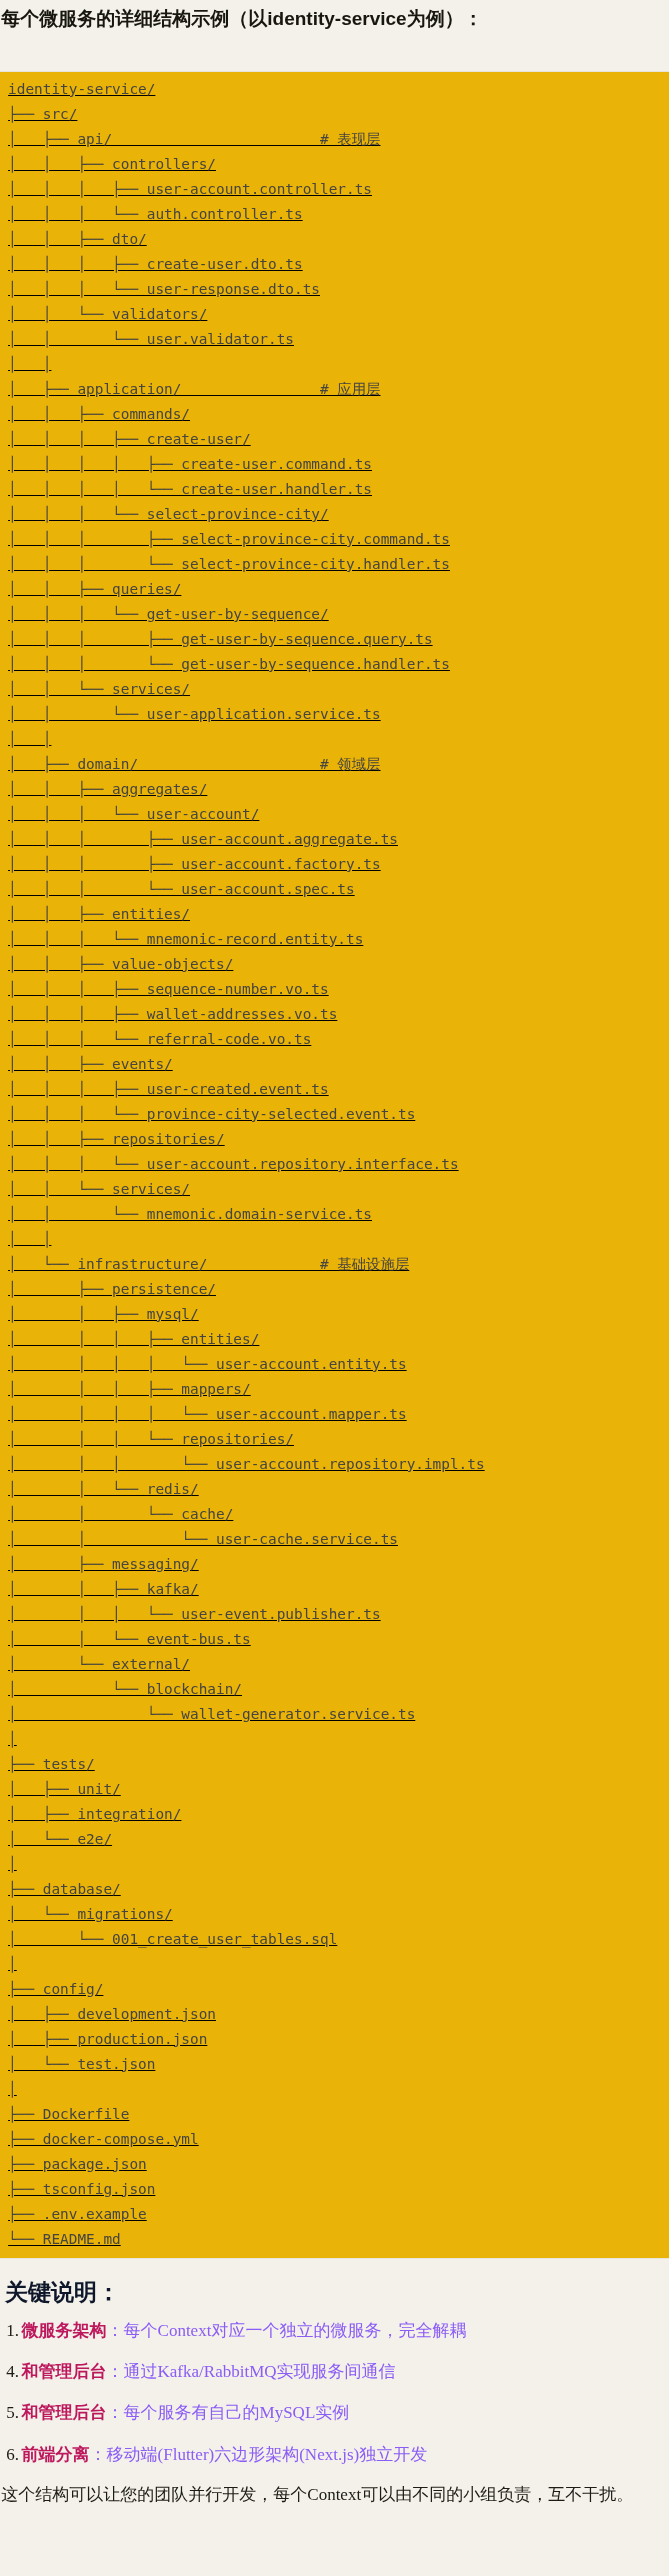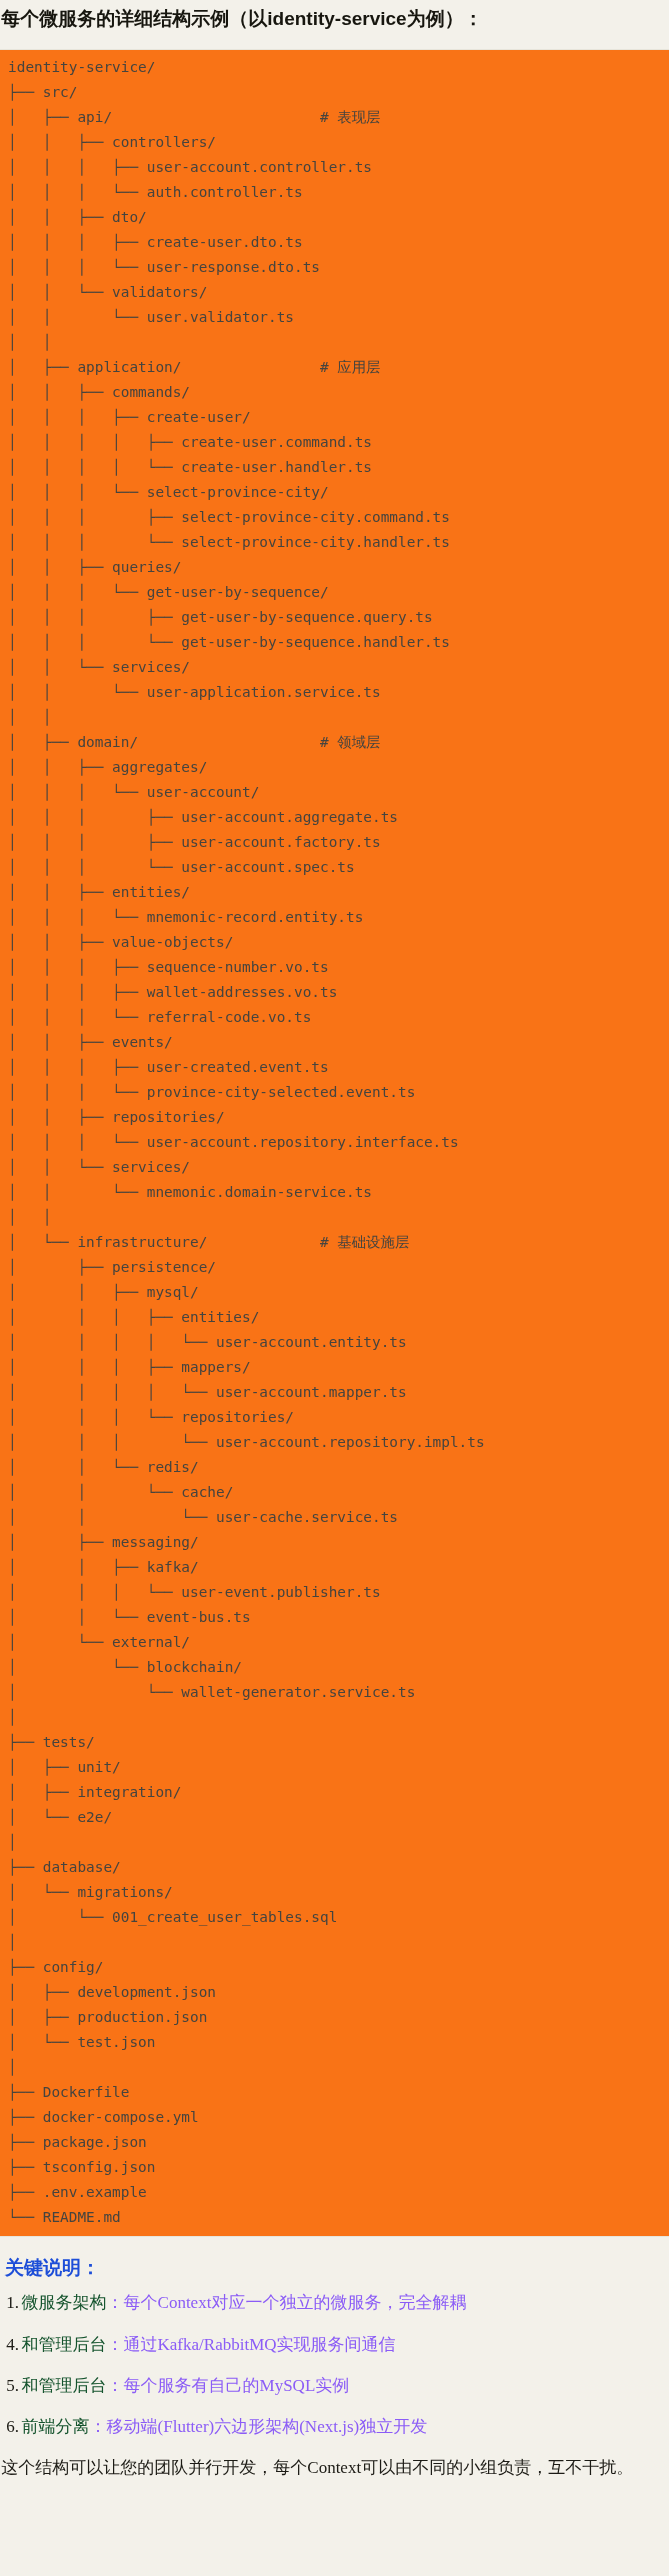--- a/index.html
+++ b/index.html
@@ -17,64 +17,65 @@
     margin: 0;
     padding: 6.3px 5px 0 1.3px;
     font-family: Liberation Sans, sans-serif;
     font-weight: bold;
     font-size: 19px;
     line-height: 1.4;
     color: #17160f;
   }
 
   .code-wrap {
-    margin-top: 16px;
-    background: #f97316;
+    margin-top: 38px;
+    background: #eab308;
     border-top: 1.3px solid #e7e5db;
     border-bottom: 1.3px solid #e7e5db;
+    text-decoration: underline;
   }
   pre.tree {
     margin: 0;
     padding: 5px 5px 6.3px 8.1px;
     font-family: "DejaVu Sans Mono", "Liberation Mono", monospace;
     font-size: 14.4px;
     line-height: 25px;
     color: #45443f;
     white-space: pre;
     overflow: hidden;
   }
 
   h2.notes-heading {
     margin: 17.5px 0 0 0;
     padding: 0 5px 0 5px;
     font-weight: bold;
-    font-size: 19px;
+    font-size: 23px;
     line-height: 1.35;
-    color: #1d4ed8;
+    color: #0f172a;
   }
 
   ol.notes-list {
     list-style: none;
     margin: 10px 0 0 0;
     padding: 0 5px 0 6.3px;
   }
   ol.notes-list li {
     font-size: 17px;
     line-height: 25px;
     margin-bottom: 16.3px;
     color: #1c1b15;
   }
   ol.notes-list .num {
     display: inline-block;
     margin-right: 2.5px;
   }
   ol.notes-list .label {
-    font-weight: normal;
+    font-weight: bold;
     font-family: "Liberation Serif", serif;
-    color: #14532d;
+    color: #be185d;
   }
   ol.notes-list .desc { color: #8b5cf6; }
 
   p.closing {
     margin: 12.5px 0 0 0;
     padding: 0 5px 0 1.3px;
     font-size: 17px;
     line-height: 24px;
     color: #1c1b15;
   }

